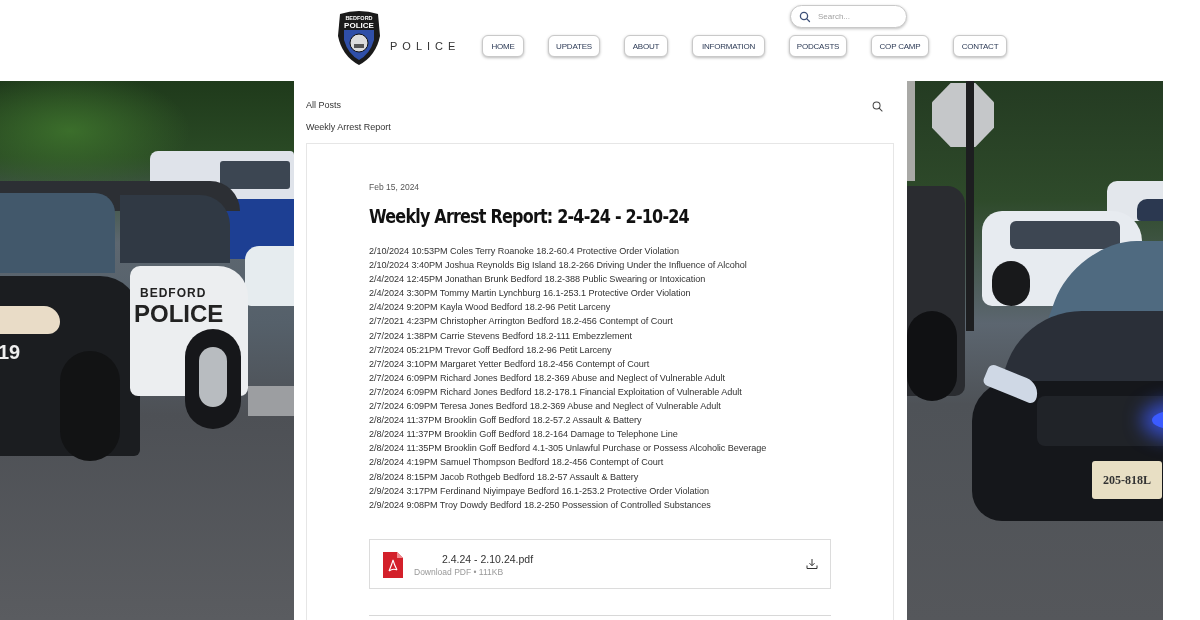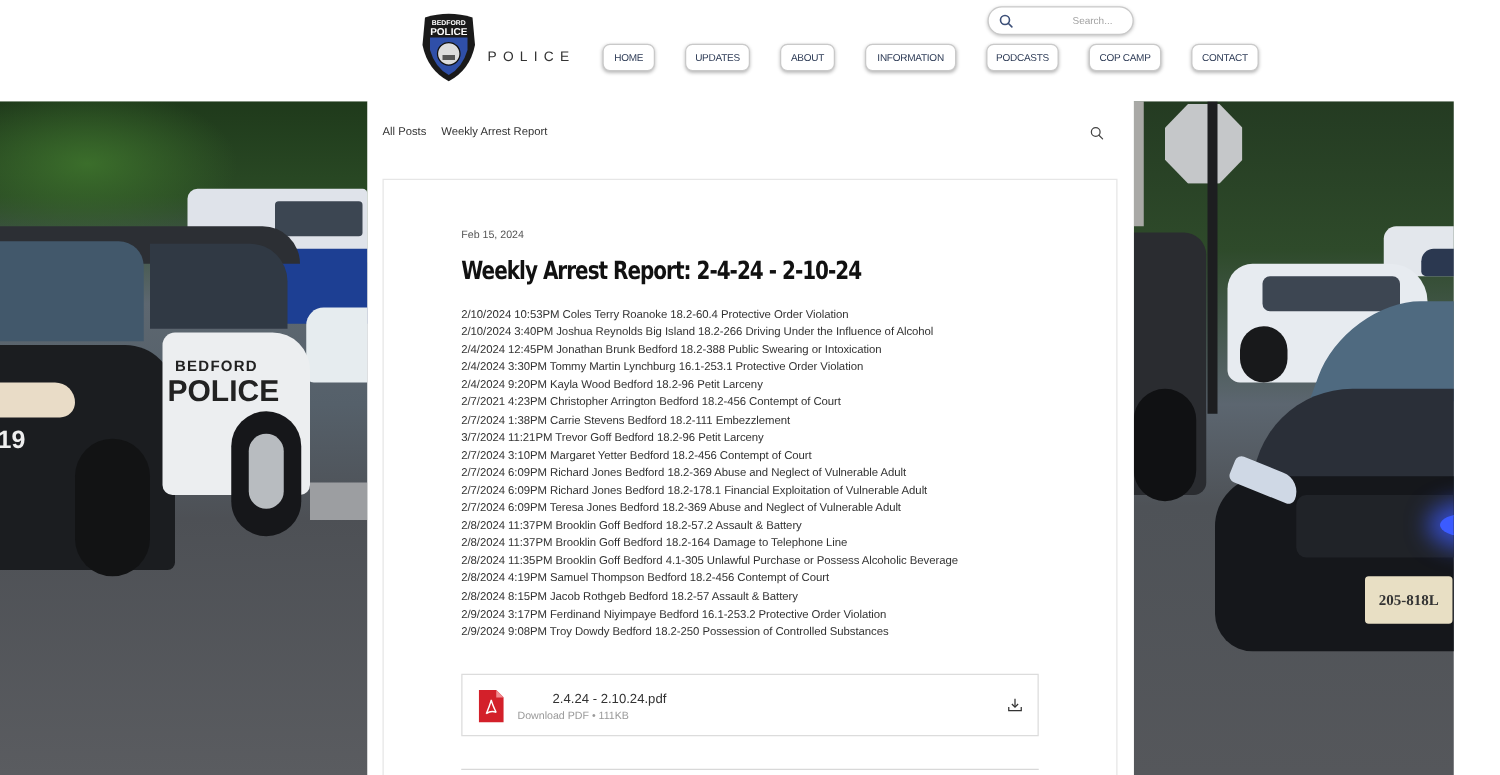--- a/index.html
+++ b/index.html
@@ -5,21 +5,21 @@
   * { box-sizing: border-box; margin: 0; padding: 0; }
   html, body { width: 1200px; height: 620px; overflow: hidden; background: #fff; }
   body { font-family: "Liberation Sans", sans-serif; color: #222; position: relative; }
 
   
   .header { position: absolute; left: 0; top: 0; width: 1200px; height: 81px; background: #fff; z-index: 5; }
   .logo-badge { position: absolute; left: 336px; top: 10px; width: 46px; height: 56px; }
   .logo-text { position: absolute; left: 390px; top: 40px; font-size: 11px; letter-spacing: 5px; color: #333; }
 
   .search-box { position: absolute; left: 790px; top: 5px; width: 117px; height: 23px; border: 1px solid #c9c9c9; border-radius: 12px;
-    box-shadow: 0 1px 3px rgba(0,0,0,0.25); background: #fff; display: flex; align-items: center; padding-left: 8px; gap: 40px; }
+    box-shadow: 0 1px 3px rgba(0,0,0,0.25); background: #fff; display: flex; align-items: center; padding-left: 8px; }
   .search-box svg { width: 12px; height: 12px; flex: none; }
   .search-box input { border: none; outline: none; background: transparent; font-size: 8px; color: #999; margin-left: 7px; width: 80px; font-family: "Liberation Sans", sans-serif; }
   .search-box input::placeholder { color: #a2a2a2; }
 
   .nav { position: absolute; left: 482px; top: 35px; display: flex; gap: 24px; }
   .nav-btn { height: 22px; padding: 0 8px; border: 1px solid #c9c9c9; border-radius: 6px; background: #fff;
     box-shadow: 0 1px 3px rgba(0,0,0,0.28); font-size: 8px; color: #2c3a55; display: flex; align-items: center; justify-content: center;
     letter-spacing: -0.2px; cursor: pointer; white-space: nowrap; }
 
   
@@ -69,21 +69,21 @@
   .r-taurus .front { position: absolute; left: 0; top: 160px; width: 250px; height: 140px; background: #15171b; border-radius: 40px 0 0 30px; }
   .r-taurus .grille { position: absolute; left: 65px; top: 175px; width: 190px; height: 50px; background: #202328; border-radius: 8px; }
   .r-taurus .blue { position: absolute; left: 180px; top: 190px; width: 40px; height: 18px; border-radius: 50%; background: #3b5bff; box-shadow: 0 0 18px 10px rgba(60,90,255,0.7); }
   .r-taurus .plate { position: absolute; left: 120px; top: 240px; width: 70px; height: 38px; background: #e8dfc4; border-radius: 3px; font-size: 12px; font-weight: bold; color: #333; text-align: center; line-height: 38px; font-family: "Liberation Serif", serif; }
   .r-taurus .hl { position: absolute; left: 12px; top: 152px; width: 56px; height: 22px; background: #cfd8e5; border-radius: 10px 30px 10px 10px; transform: rotate(22deg); }
   .r-lightbar { position: absolute; left: 230px; top: 118px; width: 70px; height: 22px; background: #2b3850; border-radius: 10px 0 0 4px; }
   .r-lightbar::after { content: ""; position: absolute; right: 0; top: 2px; width: 18px; height: 12px; background: #3a5aff; border-radius: 50%; box-shadow: 0 0 10px 5px rgba(60,90,255,0.7); }
 
   
   .column { position: absolute; left: 294px; top: 81px; width: 613px; height: 539px; background: #fff; }
-  .blog-nav { position: absolute; left: 12px; top: 19px; display: flex; gap: 12px; font-size: 9px; color: #333; }
+  .blog-nav { position: absolute; left: 12px; top: 19px; display: flex; gap: 12px; font-size: 9px; color: #333; flex-direction: column; }
   .blog-nav span { cursor: pointer; }
   .blog-search { position: absolute; left: 578px; top: 20px; width: 11px; height: 11px; cursor: pointer; }
 
   .card { position: absolute; left: 12px; top: 62px; width: 588px; height: 490px; border: 1px solid #e6e6e6; background: #fff; }
   .post-date { position: absolute; left: 62px; top: 38px; font-size: 8.5px; color: #555; }
   .post-title { position: absolute; left: 62px; top: 60px; font-family: "DejaVu Sans", sans-serif; font-size: 20px; font-weight: bold;
     color: #111; letter-spacing: -1px; transform: scaleX(0.8); transform-origin: left top; white-space: nowrap; }
   .entries { position: absolute; left: 62px; top: 100px; list-style: none; }
   .entries li { font-size: 9.1px; line-height: 14.1px; color: #333; white-space: nowrap; letter-spacing: -0.05px; }
 
@@ -189,21 +189,21 @@
     <h1 class="post-title">Weekly Arrest Report: 2-4-24 - 2-10-24</h1>
 
     <ul class="entries">
       <li>2/10/2024 10:53PM Coles Terry Roanoke 18.2-60.4 Protective Order Violation</li>
       <li>2/10/2024 3:40PM Joshua Reynolds Big Island 18.2-266 Driving Under the Influence of Alcohol</li>
       <li>2/4/2024 12:45PM Jonathan Brunk Bedford 18.2-388 Public Swearing or Intoxication</li>
       <li>2/4/2024 3:30PM Tommy Martin Lynchburg 16.1-253.1 Protective Order Violation</li>
       <li>2/4/2024 9:20PM Kayla Wood Bedford 18.2-96 Petit Larceny</li>
       <li>2/7/2021 4:23PM Christopher Arrington Bedford 18.2-456 Contempt of Court</li>
       <li>2/7/2024 1:38PM Carrie Stevens Bedford 18.2-111 Embezzlement</li>
-      <li>3/7/2024 11:21PM Trevor Goff Bedford 18.2-96 Petit Larceny</li>
+      <li>2/7/2024 05:21PM Trevor Goff Bedford 18.2-96 Petit Larceny</li>
       <li>2/7/2024 3:10PM Margaret Yetter Bedford 18.2-456 Contempt of Court</li>
       <li>2/7/2024 6:09PM Richard Jones Bedford 18.2-369 Abuse and Neglect of Vulnerable Adult</li>
       <li>2/7/2024 6:09PM Richard Jones Bedford 18.2-178.1 Financial Exploitation of Vulnerable Adult</li>
       <li>2/7/2024 6:09PM Teresa Jones Bedford 18.2-369 Abuse and Neglect of Vulnerable Adult</li>
       <li>2/8/2024 11:37PM Brooklin Goff Bedford 18.2-57.2 Assault &amp; Battery</li>
       <li>2/8/2024 11:37PM Brooklin Goff Bedford 18.2-164 Damage to Telephone Line</li>
       <li>2/8/2024 11:35PM Brooklin Goff Bedford 4.1-305 Unlawful Purchase or Possess Alcoholic Beverage</li>
       <li>2/8/2024 4:19PM Samuel Thompson Bedford 18.2-456 Contempt of Court</li>
       <li>2/8/2024 8:15PM Jacob Rothgeb Bedford 18.2-57 Assault &amp; Battery</li>
       <li>2/9/2024 3:17PM Ferdinand Niyimpaye Bedford 16.1-253.2 Protective Order Violation</li>

